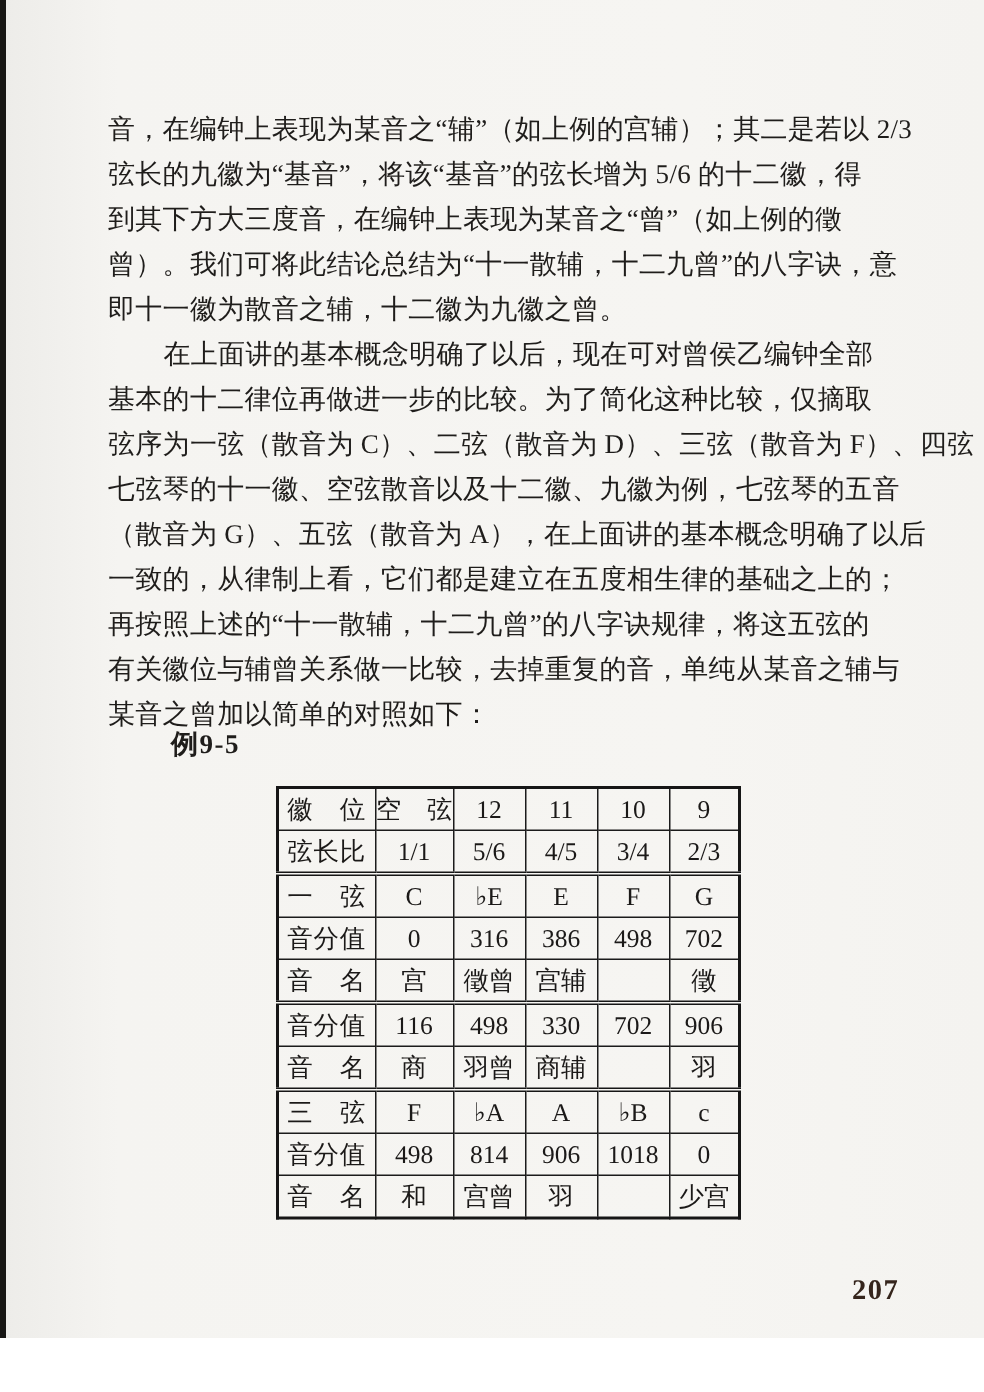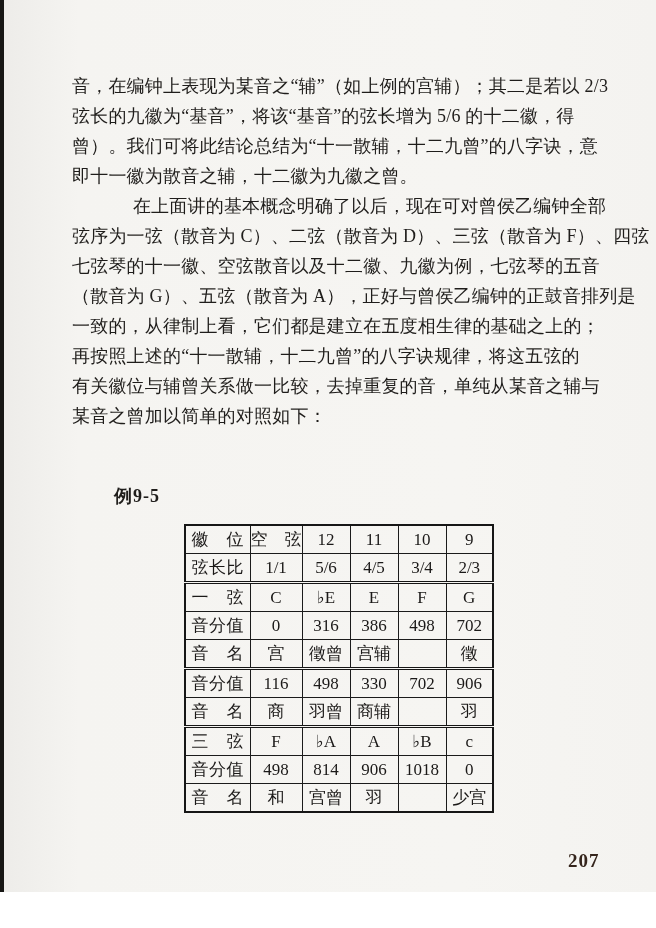--- a/index.html
+++ b/index.html
@@ -15,21 +15,21 @@
   .scan-edge{
     position:absolute;left:0;top:0;width:4px;height:928px;
     background:#171614;
   }
   .text-block{
     position:absolute;left:72px;top:71px;width:558px;
     font-size:18px;line-height:30px;
     letter-spacing:0.2px;
   }
   .tline{display:block;white-space:nowrap;}
-  .tline.indent{text-indent:37px;text-align:center;}
+  .tline.indent{text-indent:37px;}
   .example-label{
     position:absolute;left:114px;top:484px;
     font-size:18px;font-weight:bold;letter-spacing:1px;
   }
   table.cmp{
     position:absolute;left:184px;top:524px;
     border-collapse:collapse;table-layout:fixed;
     font-size:17px;color:#1b1918;
     background:transparent;
   }
@@ -56,28 +56,30 @@
 </head>
 <body>
 
 <div class="page">
   <div class="scan-edge"></div>
 
   <div class="text-block">
     <div>
       <span class="tline">音，在编钟上表现为某音之“辅”（如上例的宫辅）；其二是若以 2/3</span>
       <span class="tline">弦长的九徽为“基音”，将该“基音”的弦长增为 5/6 的十二徽，得</span>
+      <span class="tline">到其下方大三度音，在编钟上表现为某音之“曾”（如上例的徵</span>
       <span class="tline">曾）。我们可将此结论总结为“十一散辅，十二九曾”的八字诀，意</span>
       <span class="tline">即十一徽为散音之辅，十二徽为九徽之曾。</span>
     </div>
     <div>
       <span class="tline indent">在上面讲的基本概念明确了以后，现在可对曾侯乙编钟全部</span>
+      <span class="tline">基本的十二律位再做进一步的比较。为了简化这种比较，仅摘取</span>
       <span class="tline">弦序为一弦（散音为 C）、二弦（散音为 D）、三弦（散音为 F）、四弦</span>
       <span class="tline">七弦琴的十一徽、空弦散音以及十二徽、九徽为例，七弦琴的五音</span>
-      <span class="tline">（散音为 G）、五弦（散音为 A），正好与曾侯乙编钟的正鼓音排列是</span>
+      <span class="tline">（散音为 G）、五弦（散音为 A），在上面讲的基本概念明确了以后</span>
       <span class="tline">一致的，从律制上看，它们都是建立在五度相生律的基础之上的；</span>
       <span class="tline">再按照上述的“十一散辅，十二九曾”的八字诀规律，将这五弦的</span>
       <span class="tline">有关徽位与辅曾关系做一比较，去掉重复的音，单纯从某音之辅与</span>
       <span class="tline">某音之曾加以简单的对照如下：</span>
     </div>
   </div>
 
   <div class="example-label">例9-5</div>
 
   <table class="cmp">

